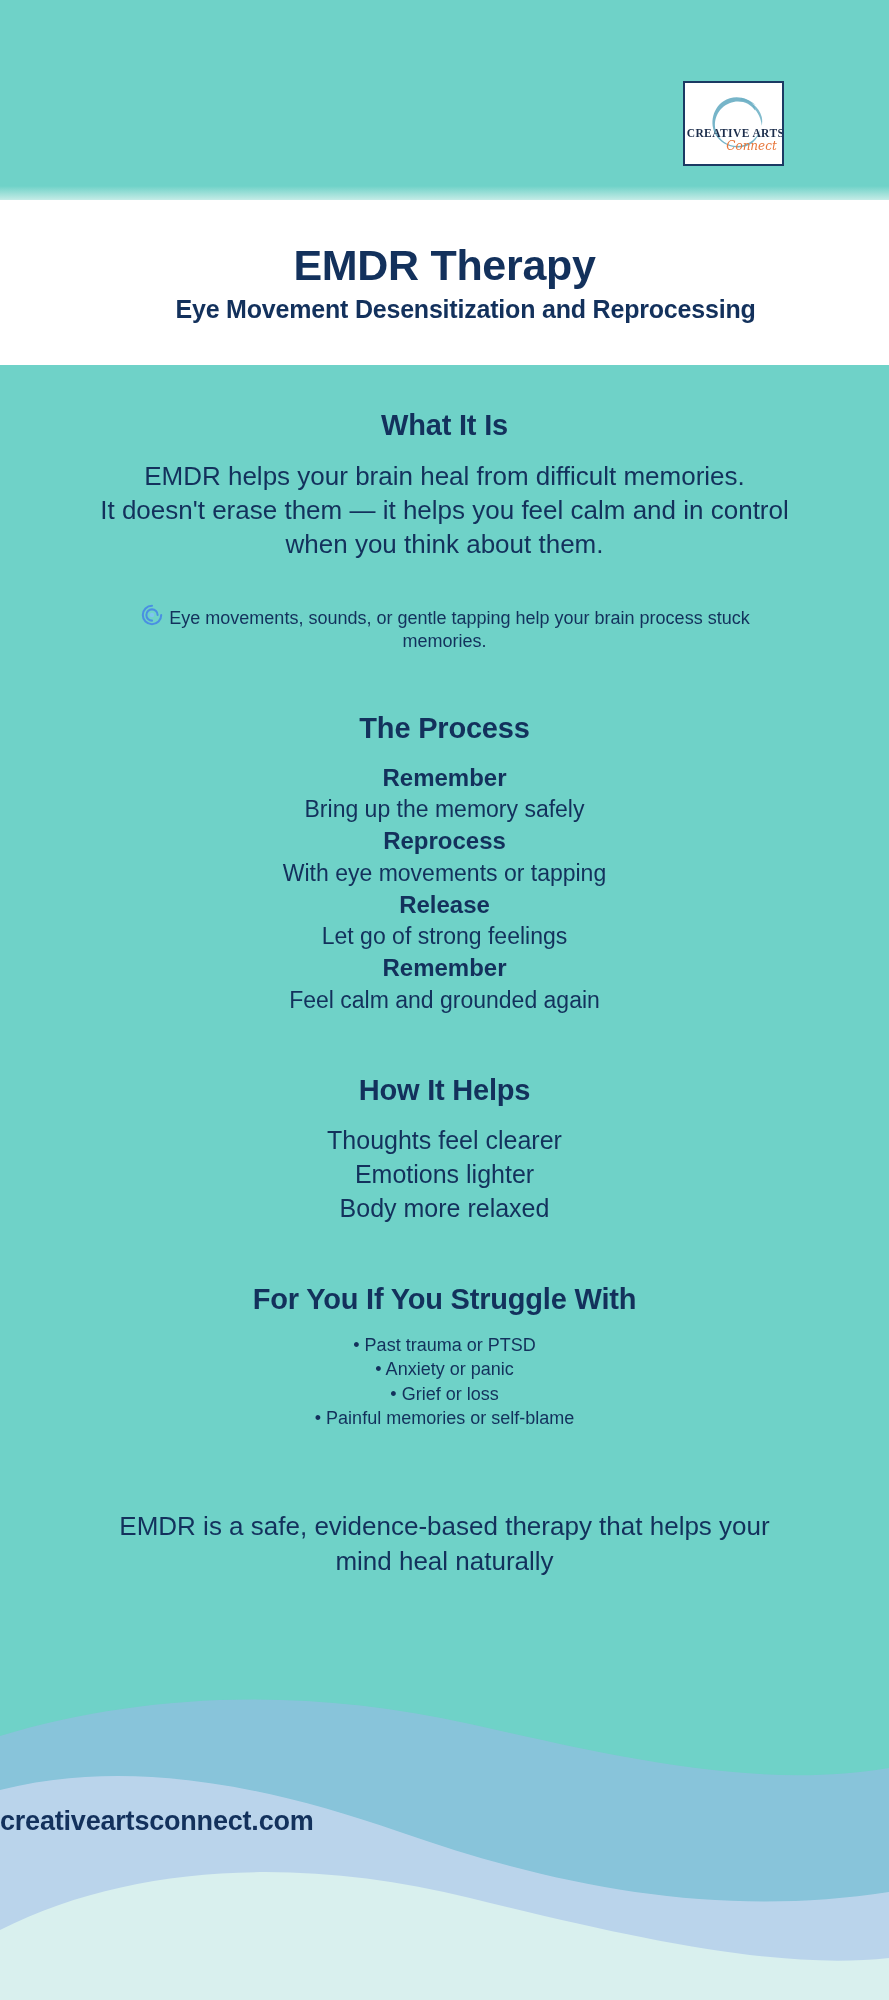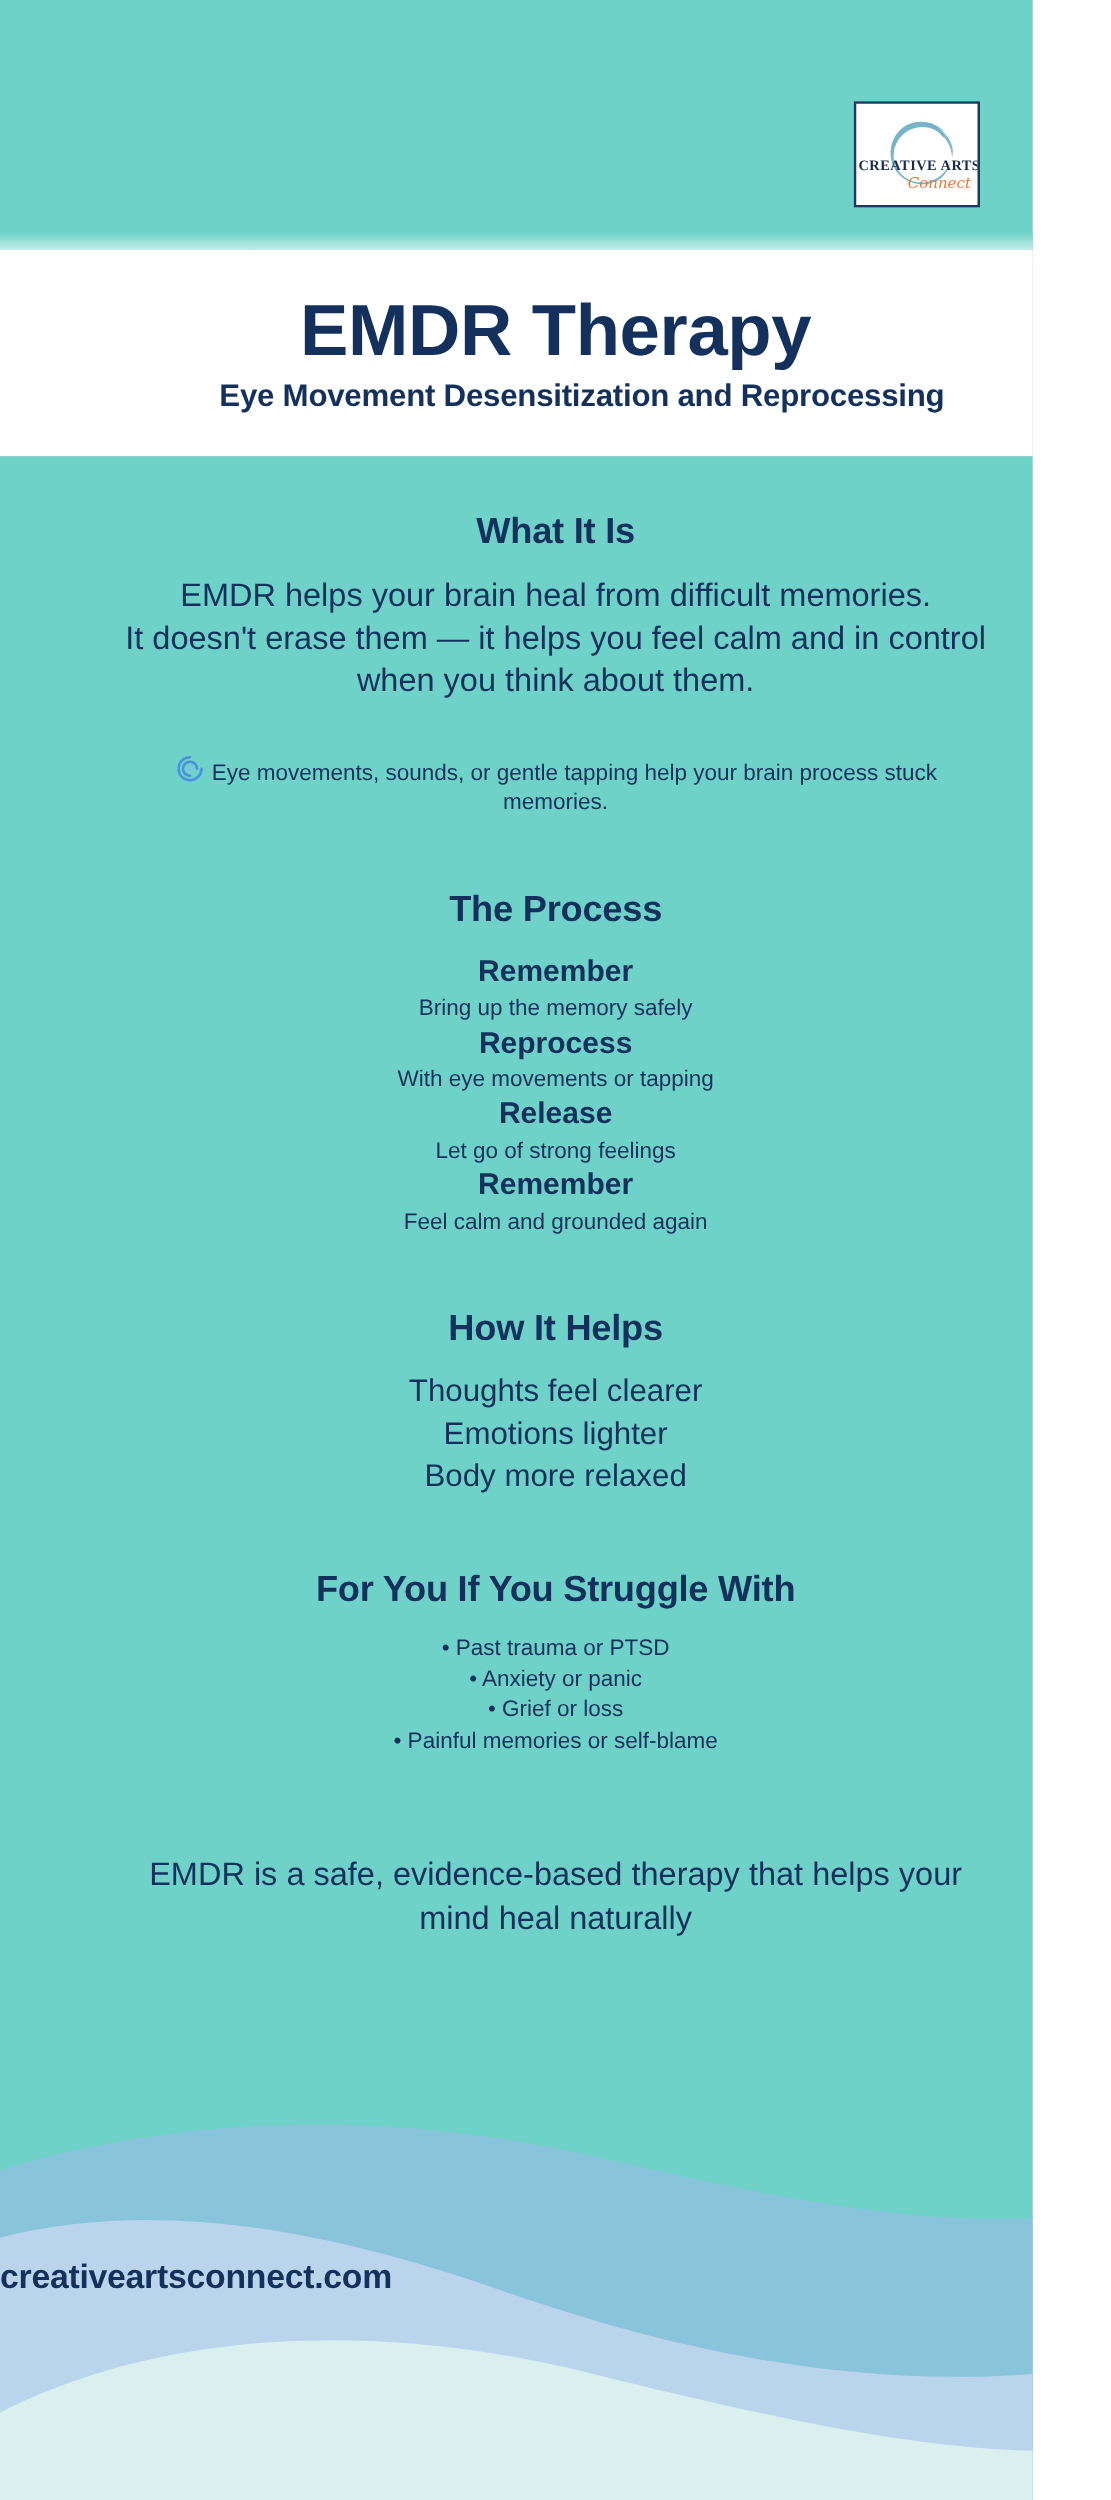--- a/index.html
+++ b/index.html
@@ -6,24 +6,24 @@
 
   html, body {
     width: 889px;
     height: 2000px;
     background: #ffffff;
     font-family: "Liberation Sans", sans-serif;
   }
 
   .infographic {
     position: relative;
-    width: 826px;
+    width: 889px;
     height: 2000px;
     overflow: hidden;
-    background: #f9a8d4;
+    background: #eab308;
   }
 
   
   .top-band {
     position: absolute;
     left: 0; top: 0;
     width: 889px;
     height: 200px;
     background: #6fd2c8;
   }
@@ -84,21 +84,21 @@
     left: 0; top: 200px;
     width: 889px;
     height: 165px;
     background: #ffffff;
     display: flex;
     flex-direction: column;
     align-items: center;
     justify-content: center;
   }
   .main-title {
-    font-size: 58px;
+    font-size: 43px;
     font-weight: bold;
     color: #13315c;
     letter-spacing: -0.3px;
     line-height: 1.12;
     text-align: right;
   }
   .sub-title {
     margin-top: 6px;
     font-size: 25px;
     font-weight: bold;
@@ -137,21 +137,21 @@
     line-height: 1.32;
     padding: 0 98px;
   }
   .step-name {
     font-size: 24px;
     font-weight: bold;
     color: #13315c;
     line-height: 1.36;
   }
   .step-desc {
-    font-size: 18px;
+    font-size: 23px;
     font-weight: 400;
     color: #13315c;
     line-height: 1.34;
   }
   .benefit-line {
     font-size: 25px;
     font-weight: 400;
     color: #13315c;
     line-height: 1.36;
   }

